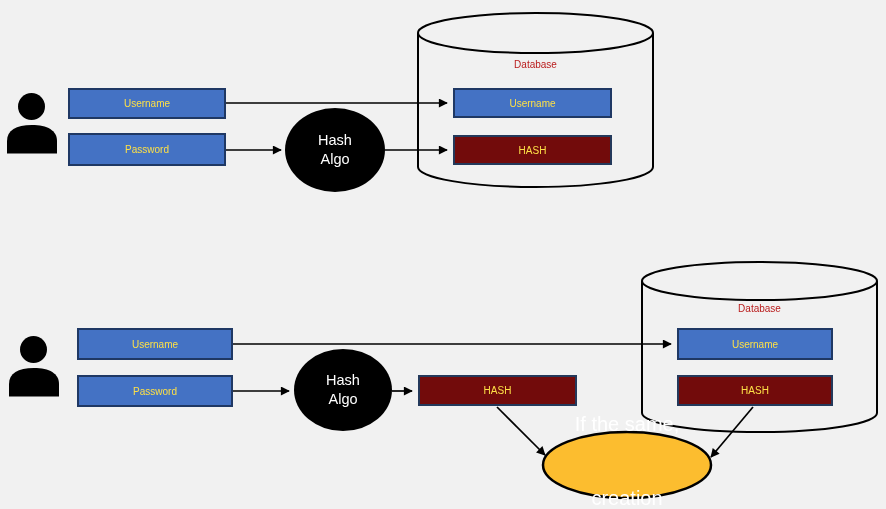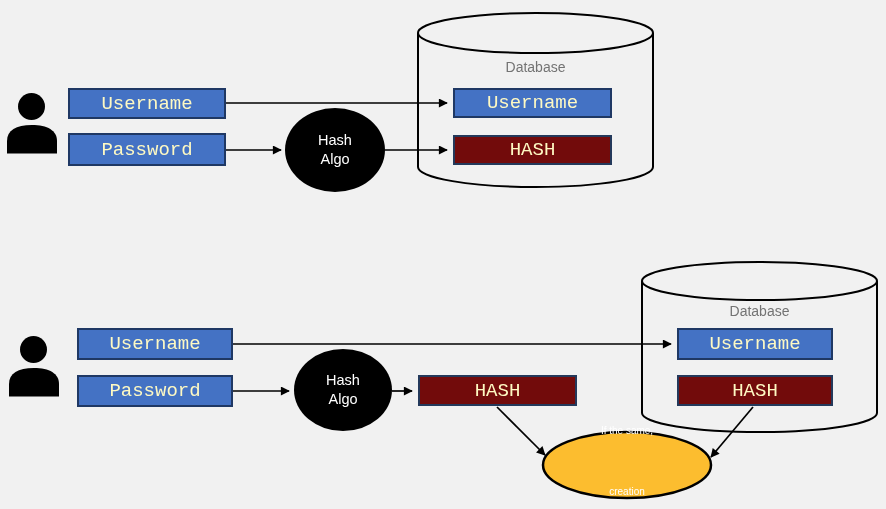--- a/index.html
+++ b/index.html
@@ -5,29 +5,29 @@
   html,body { margin:0; padding:0; background:#F1F1F1; }
   .canvas {
     position:relative; width:886px; height:509px;
     background:#F1F1F1; overflow:hidden;
     font-family:"Liberation Sans", sans-serif;
   }
   .shapes { position:absolute; left:0; top:0; width:886px; height:509px; }
   .box {
     position:absolute; box-sizing:border-box;
     display:flex; align-items:center; justify-content:center;
-    color:#fef9c3; font-size:19px;font-family:Liberation Mono, monospace;
+    color:#fde047; font-size:10px;
   }
   .blue { background:#4472C4; border:2px solid #1F3864; }
   .red  { background:#720B0B; border:2px solid #24395B; }
   .label {
     position:absolute; color:#0D0D0D; font-size:15px; white-space:nowrap;
   }
   .dbtitle {
-    position:absolute; color:#737373; font-size:14px; text-align:center;
+    position:absolute; color:#b91c1c; font-size:10px; text-align:center;
   }
   .etext {
     position:absolute; display:flex; flex-direction:column;
     align-items:center; justify-content:center;
     color:#FFFFFF; font-size:14.5px; line-height:1.3; text-align:center;
   }
 </style>
 </head>
 <body>
 
@@ -121,18 +121,18 @@
   <div class="dbtitle" style="left:642px; top:303px; width:235px;">Database</div>
 
   <div class="box blue" style="left:677px; top:328px; width:156px; height:32px;">
     <span>Username</span>
   </div>
 
   <div class="box red" style="left:677px; top:375px; width:156px; height:31px;">
     <span>HASH</span>
   </div>
 
-  <div class="etext" style="left:545px; top:433px; width:164px; height:56px; font-size:10px;gap:48px;">
+  <div class="etext" style="left:545px; top:433px; width:164px; height:56px; font-size:20px;gap:48px;">
     <span>If the same,</span>
     <span>creation</span>
   </div>
 
 </div>
 
 </body></html>

